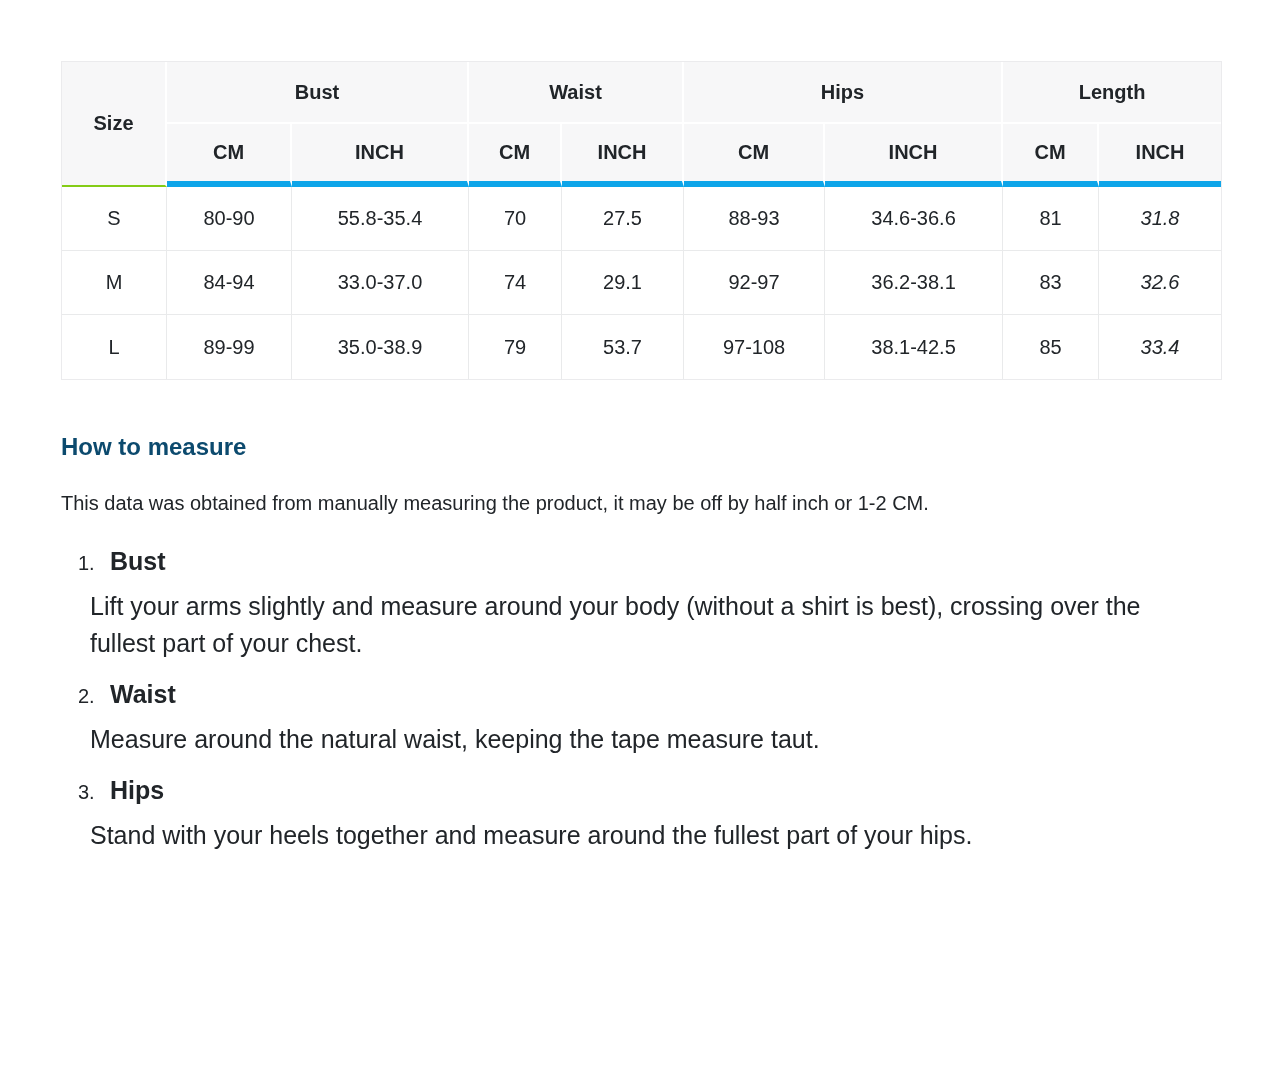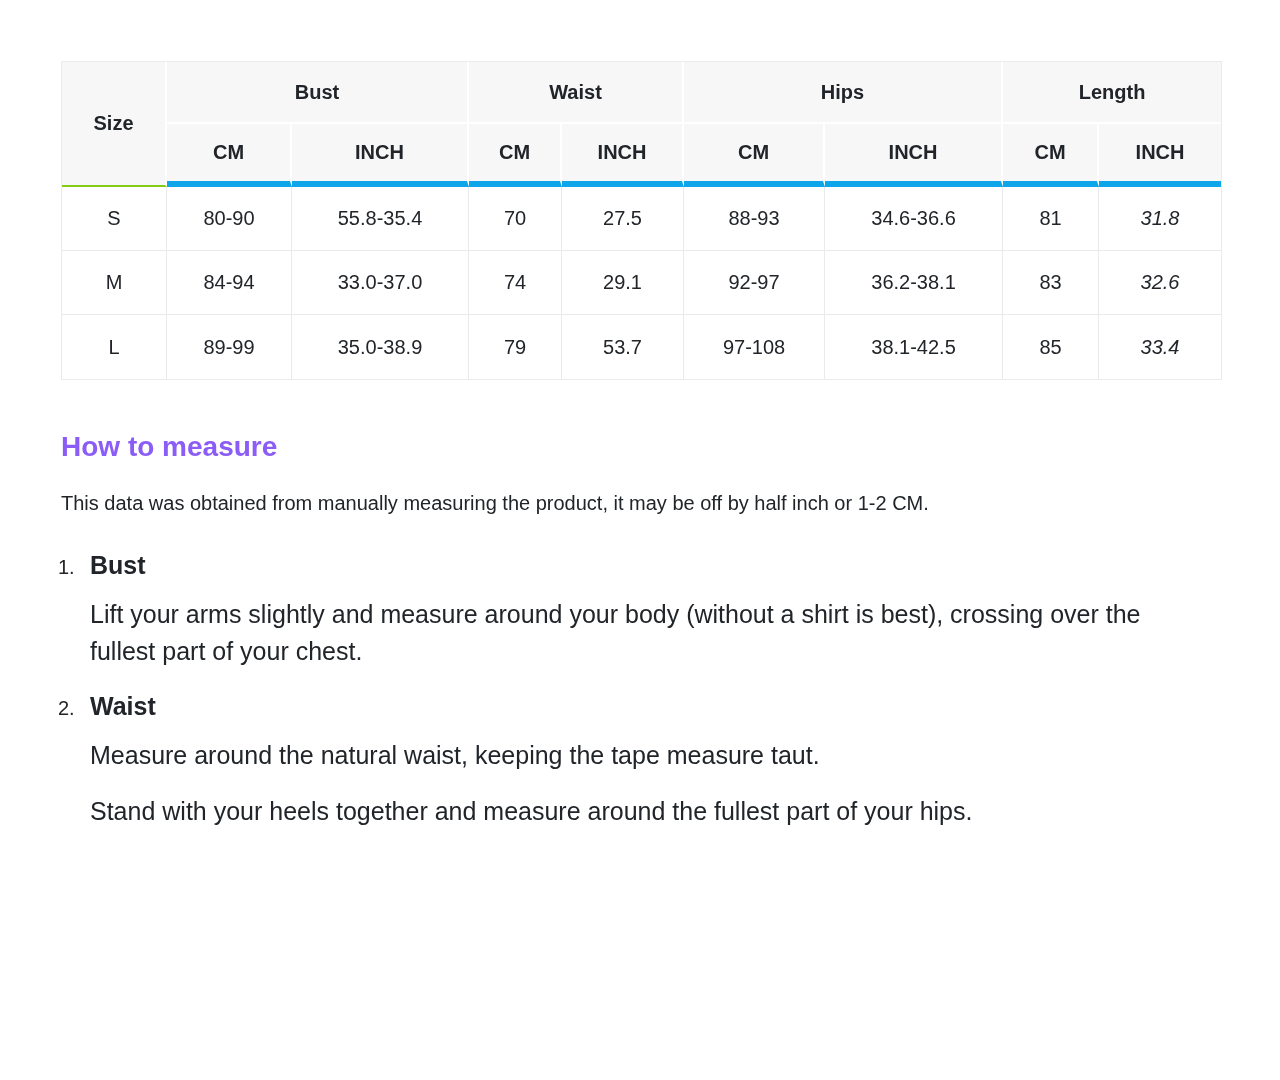--- a/index.html
+++ b/index.html
@@ -47,36 +47,36 @@
     border-bottom: 1px solid #e9eaeb;
     height: 64px;
     background: #ffffff;
   }
   tbody tr td:last-child { border-right: 0; font-style: italic; }
   tbody tr:last-child td { border-bottom: 0; }
 
   
   h2.section-heading {
     margin: 48px 0 0;
-    font-size: 28px;
+    font-size: 24px;
     line-height: 37px;
     font-weight: bold;
-    color: #8b5cf6;
+    color: #0c4a6e;
   }
   p.intro {
     margin: 20px 0 0;
     font-size: 20px;
     line-height: 37px;
     max-width: 1150px;
   }
   .steps {
     margin: 26px 0 0 -3px;
     font-size: 25px;
   }
-  .step-head { margin-top: 0; line-height: 34px; }
+  .step-head { margin-top: 0; line-height: 26px; margin-left: 20px; }
   .step-num {
     display: inline-block;
     width: 32px;
     font-size: 20px;
   }
   .step-title { font-weight: bold; }
   .step-desc {
     margin: 12px 0 19px 32px;
     line-height: 37px;
     max-width: 1112px;
@@ -170,19 +170,22 @@
     </div>
 
     <div class="step">
       <div class="step-head">
         <span class="step-num">2.</span><span class="step-title">Waist</span>
       </div>
       <p class="step-desc">Measure around the natural waist, keeping the tape measure taut.</p>
     </div>
 
     <div class="step">
+      <div class="step-head">
+        <span class="step-num">3.</span><span class="step-title">Hips</span>
+      </div>
       <p class="step-desc">Stand with your heels together and measure around the fullest part of your hips.</p>
     </div>
 
 
   </div>
 
 </div>
 
 </body></html>

